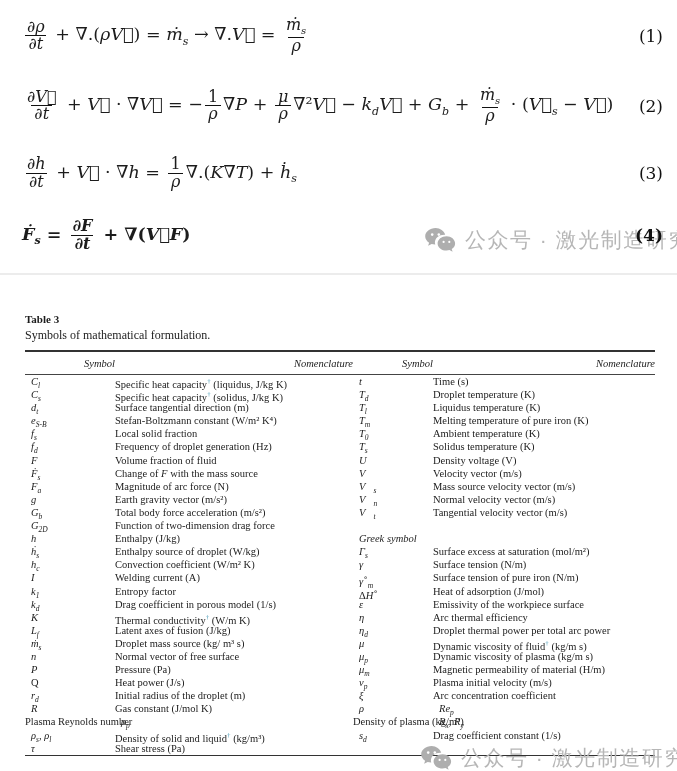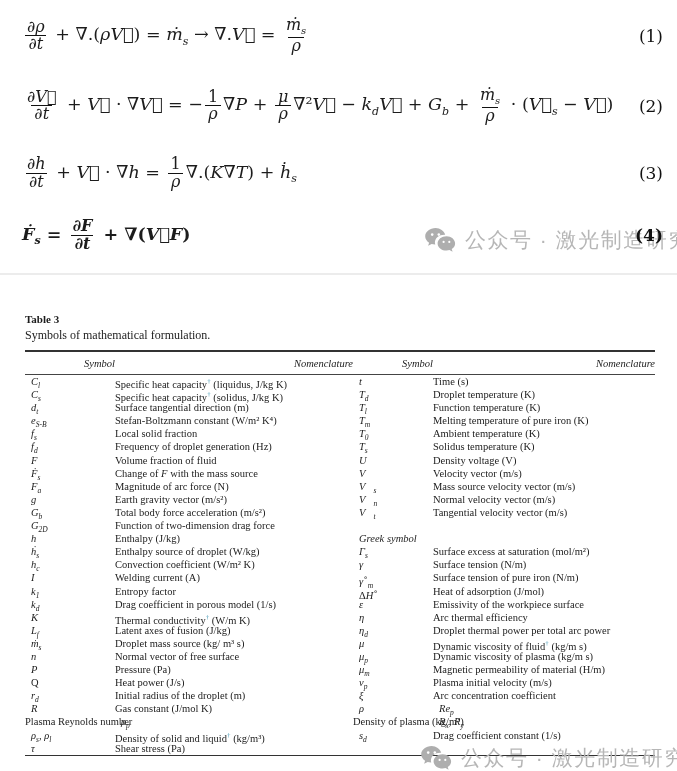--- a/index.html
+++ b/index.html
@@ -100,21 +100,21 @@
         <div class="cell"><span class="tk-t">Specific heat capacity</span><sup class="tk-dag">†</sup><span class="tk-t"> (liquidus, J/kg K)</span></div>
         <div class="cell sym"><span class="tk-i">t</span></div>
         <div class="cell"><span class="tk-t">Time (s)</span></div>
         <div class="cell sym"><span class="tk-i">C</span><sub>s</sub></div>
         <div class="cell"><span class="tk-t">Specific heat capacity</span><sup class="tk-dag">†</sup><span class="tk-t"> (solidus, J/kg K)</span></div>
         <div class="cell sym"><span class="tk-i">T</span><sub>d</sub></div>
         <div class="cell"><span class="tk-t">Droplet temperature (K)</span></div>
         <div class="cell sym"><span class="tk-i">d</span><sub>t</sub></div>
         <div class="cell"><span class="tk-t">Surface tangential direction (m)</span></div>
         <div class="cell sym"><span class="tk-i">T</span><sub>l</sub></div>
-        <div class="cell"><span class="tk-t">Function temperature (K)</span></div>
+        <div class="cell"><span class="tk-t">Liquidus temperature (K)</span></div>
         <div class="cell sym"><span class="tk-i">e</span><sub>S-B</sub></div>
         <div class="cell"><span class="tk-t">Stefan-Boltzmann constant (W/m² K⁴)</span></div>
         <div class="cell sym"><span class="tk-i">T</span><sub>m</sub></div>
         <div class="cell"><span class="tk-t">Melting temperature of pure iron (K)</span></div>
         <div class="cell sym"><span class="tk-i">f</span><sub>s</sub></div>
         <div class="cell"><span class="tk-t">Local solid fraction</span></div>
         <div class="cell sym"><span class="tk-i">T</span><sub>0</sub></div>
         <div class="cell"><span class="tk-t">Ambient temperature (K)</span></div>
         <div class="cell sym"><span class="tk-i">f</span><sub>d</sub></div>
         <div class="cell"><span class="tk-t">Frequency of droplet generation (Hz)</span></div>

